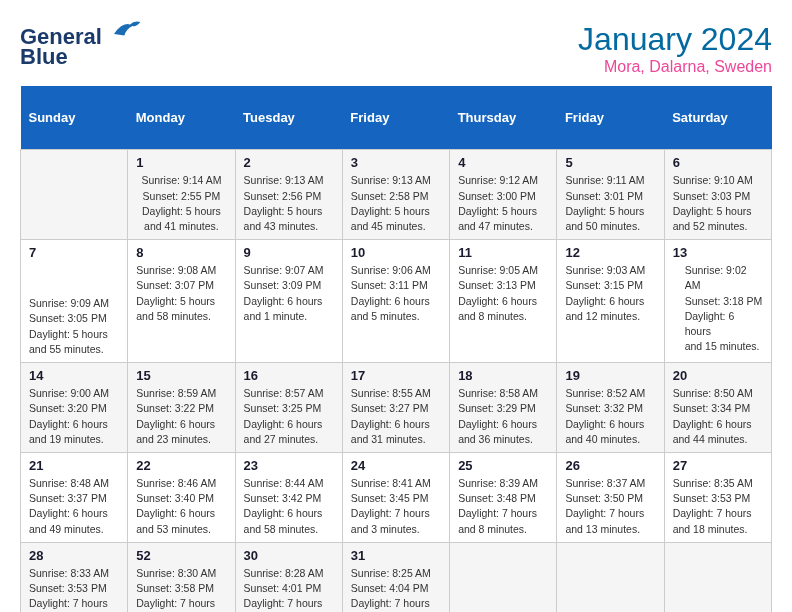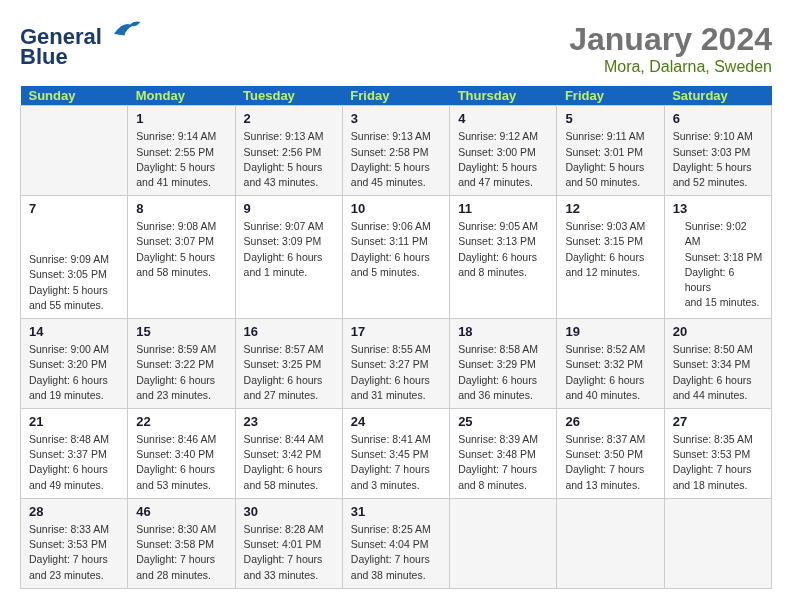--- a/index.html
+++ b/index.html
@@ -24,39 +24,39 @@
       width: 32px;
       height: 28px;
       margin-left: 2px;
       margin-top: -4px;
     }
     .title-block {
       text-align: right;
     }
     .title-block h1 {
       font-size: 32px;
-      font-weight: bold;
-      color: #737373;
+      font-weight: normal;
+      color: #0369a1;
       line-height: 1.2;
     }
     .title-block h2 {
       font-size: 16px;
       font-weight: normal;
-      color: #4d7c0f;
+      color: #ec4899;
     }
     table {
       width: 100%;
       border-collapse: collapse;
       font-size: 11px;
     }
     thead tr th {
       background-color: #1565c0;
-      color: #bef264;
+      color: #ffffff;
       text-align: left;
-      padding: 2px 8px;
+      padding: 24px 8px;
       font-size: 13px;
       font-weight: bold;
     }
     tbody tr td {
       border: 1px solid #ccc;
       padding: 5px 8px;
       vertical-align: top;
       width: calc(100% / 7);
       min-height: 80px;
     }
@@ -117,21 +117,21 @@
       <th>Thursday</th>
       <th>Friday</th>
       <th>Saturday</th>
     </tr>
   </thead>
   <tbody id="calendar-body">
   <tr>
         <td class="empty-cell"></td>
         <td>
           <span class="day-number">1</span>
-          <div class="day-info" style="white-space: pre-line;">Sunrise: 9:14 AM
+          <div class="day-info" style="white-space: pre-line; text-align: center;">Sunrise: 9:14 AM
 Sunset: 2:55 PM
 Daylight: 5 hours
 and 41 minutes.</div>
         </td>
         <td>
           <span class="day-number">2</span>
           <div class="day-info" style="white-space: pre-line;">Sunrise: 9:13 AM
 Sunset: 2:56 PM
 Daylight: 5 hours
 and 43 minutes.</div>
@@ -320,21 +320,21 @@
       </tr>
       <tr>
         <td>
           <span class="day-number">28</span>
           <div class="day-info" style="white-space: pre-line;">Sunrise: 8:33 AM
 Sunset: 3:53 PM
 Daylight: 7 hours
 and 23 minutes.</div>
         </td>
         <td>
-          <span class="day-number">46</span>
+          <span class="day-number">52</span>
           <div class="day-info" style="white-space: pre-line;">Sunrise: 8:30 AM
 Sunset: 3:58 PM
 Daylight: 7 hours
 and 28 minutes.</div>
         </td>
         <td>
           <span class="day-number">30</span>
           <div class="day-info" style="white-space: pre-line;">Sunrise: 8:28 AM
 Sunset: 4:01 PM
 Daylight: 7 hours

